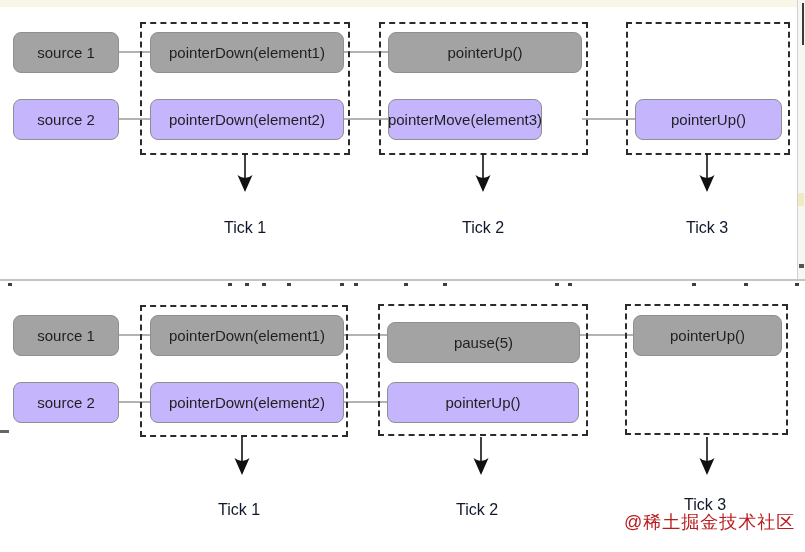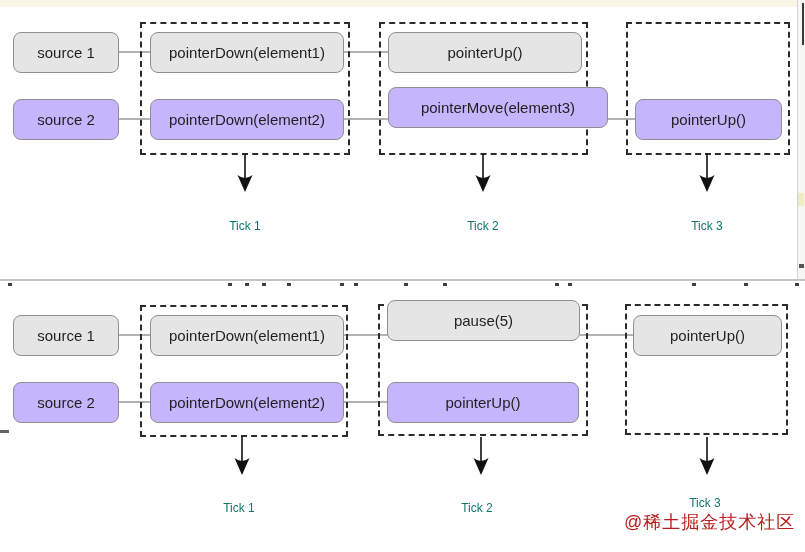--- a/index.html
+++ b/index.html
@@ -6,28 +6,28 @@
   .stage{
     position:relative;width:805px;height:552px;background:#ffffff;overflow:hidden;
     font-family:"Liberation Sans", sans-serif;color:#1f1f1f;
   }
   .topbar{position:absolute;left:0;top:0;width:805px;height:7px;background:#f9f6e7;}
   .node{
     position:absolute;display:flex;align-items:center;justify-content:center;
     border:1.5px solid #8f8f8f;border-radius:8px;font-size:15px;color:#1f1f1f;
     box-sizing:border-box;white-space:nowrap;
   }
-  .cyan{background:#e5e5e5;}
+  .cyan{background:#a3a3a3;}
   .yellow{background:#c4b5fd;}
   .dash{
     position:absolute;border:2px dashed #2b2b2b;box-sizing:border-box;background:transparent;
   }
   .conn{position:absolute;height:2px;background:#b3b3b3;}
   .tick-label{
-    position:absolute;width:90px;text-align:center;font-size:12px;color:#0f766e;
+    position:absolute;width:90px;text-align:center;font-size:16px;color:#0f172a;
   }
   .arrow{position:absolute;width:22px;height:40px;}
   .divider{position:absolute;left:0;top:279px;width:805px;height:2px;background:#c4c4c4;}
   .speck{position:absolute;width:4px;height:3px;background:#3f3f3f;}
   .watermark{
     position:absolute;left:624px;top:510px;font-size:18px;color:#b91c1c;
     letter-spacing:1px;white-space:nowrap;
   }
   .rstrip{position:absolute;left:797px;top:0;width:8px;height:281px;background:#f6f6f3;}
   .rline{position:absolute;left:797px;top:0;width:1px;height:281px;background:#d2d2d2;}
@@ -57,21 +57,21 @@
   <div class="conn" style="left:119px;top:118px;width:32px;"></div>
   <div class="conn" style="left:344px;top:118px;width:45px;"></div>
   <div class="conn" style="left:582px;top:118px;width:54px;"></div>
 
   <div class="dash" style="left:140px;top:22px;width:210px;height:133px;"></div>
   <div class="node cyan" style="left:150px;top:32px;width:194px;height:41px;">pointerDown(element1)</div>
   <div class="node yellow" style="left:150px;top:99px;width:194px;height:41px;">pointerDown(element2)</div>
 
   <div class="dash" style="left:379px;top:22px;width:209px;height:133px;"></div>
   <div class="node cyan" style="left:388px;top:32px;width:194px;height:41px;">pointerUp()</div>
-  <div class="node yellow" style="left:388px;top:87px;width:220px;height:41px;">pointerMove(element3)</div>
+  <div class="node yellow" style="left:388px;top:99px;width:154px;height:41px;">pointerMove(element3)</div>
 
   <div class="dash" style="left:626px;top:22px;width:164px;height:133px;"></div>
   <div class="node yellow" style="left:635px;top:99px;width:147px;height:41px;">pointerUp()</div>
 
   <svg class="arrow" style="left:234px;top:154px;" viewBox="0 0 22 40">
     <line x1="11" y1="0" x2="11" y2="26" stroke="#111" stroke-width="1.6"></line>
     <path d="M11,38 L3.5,21 Q11,27 18.5,21 Z" fill="#111"></path>
   </svg>
   <svg class="arrow" style="left:472px;top:154px;" viewBox="0 0 22 40">
     <line x1="11" y1="0" x2="11" y2="26" stroke="#111" stroke-width="1.6"></line>
@@ -110,21 +110,21 @@
   <div class="conn" style="left:344px;top:334px;width:44px;"></div>
   <div class="conn" style="left:580px;top:334px;width:54px;"></div>
   <div class="conn" style="left:119px;top:401px;width:32px;"></div>
   <div class="conn" style="left:344px;top:401px;width:44px;"></div>
 
   <div class="dash" style="left:140px;top:305px;width:208px;height:132px;"></div>
   <div class="node cyan" style="left:150px;top:315px;width:194px;height:41px;">pointerDown(element1)</div>
   <div class="node yellow" style="left:150px;top:382px;width:194px;height:41px;">pointerDown(element2)</div>
 
   <div class="dash" style="left:378px;top:304px;width:210px;height:132px;"></div>
-  <div class="node cyan" style="left:387px;top:300px;width:193px;height:41px;">pause(5)</div>
+  <div class="node cyan" style="left:387px;top:322px;width:193px;height:41px;">pause(5)</div>
   <div class="node yellow" style="left:387px;top:382px;width:192px;height:41px;">pointerUp()</div>
 
   <div class="dash" style="left:625px;top:304px;width:163px;height:131px;"></div>
   <div class="node cyan" style="left:633px;top:315px;width:149px;height:41px;">pointerUp()</div>
 
   <svg class="arrow" style="left:231px;top:437px;" viewBox="0 0 22 40">
     <line x1="11" y1="0" x2="11" y2="26" stroke="#111" stroke-width="1.6"></line>
     <path d="M11,38 L3.5,21 Q11,27 18.5,21 Z" fill="#111"></path>
   </svg>
   <svg class="arrow" style="left:470px;top:437px;" viewBox="0 0 22 40">

